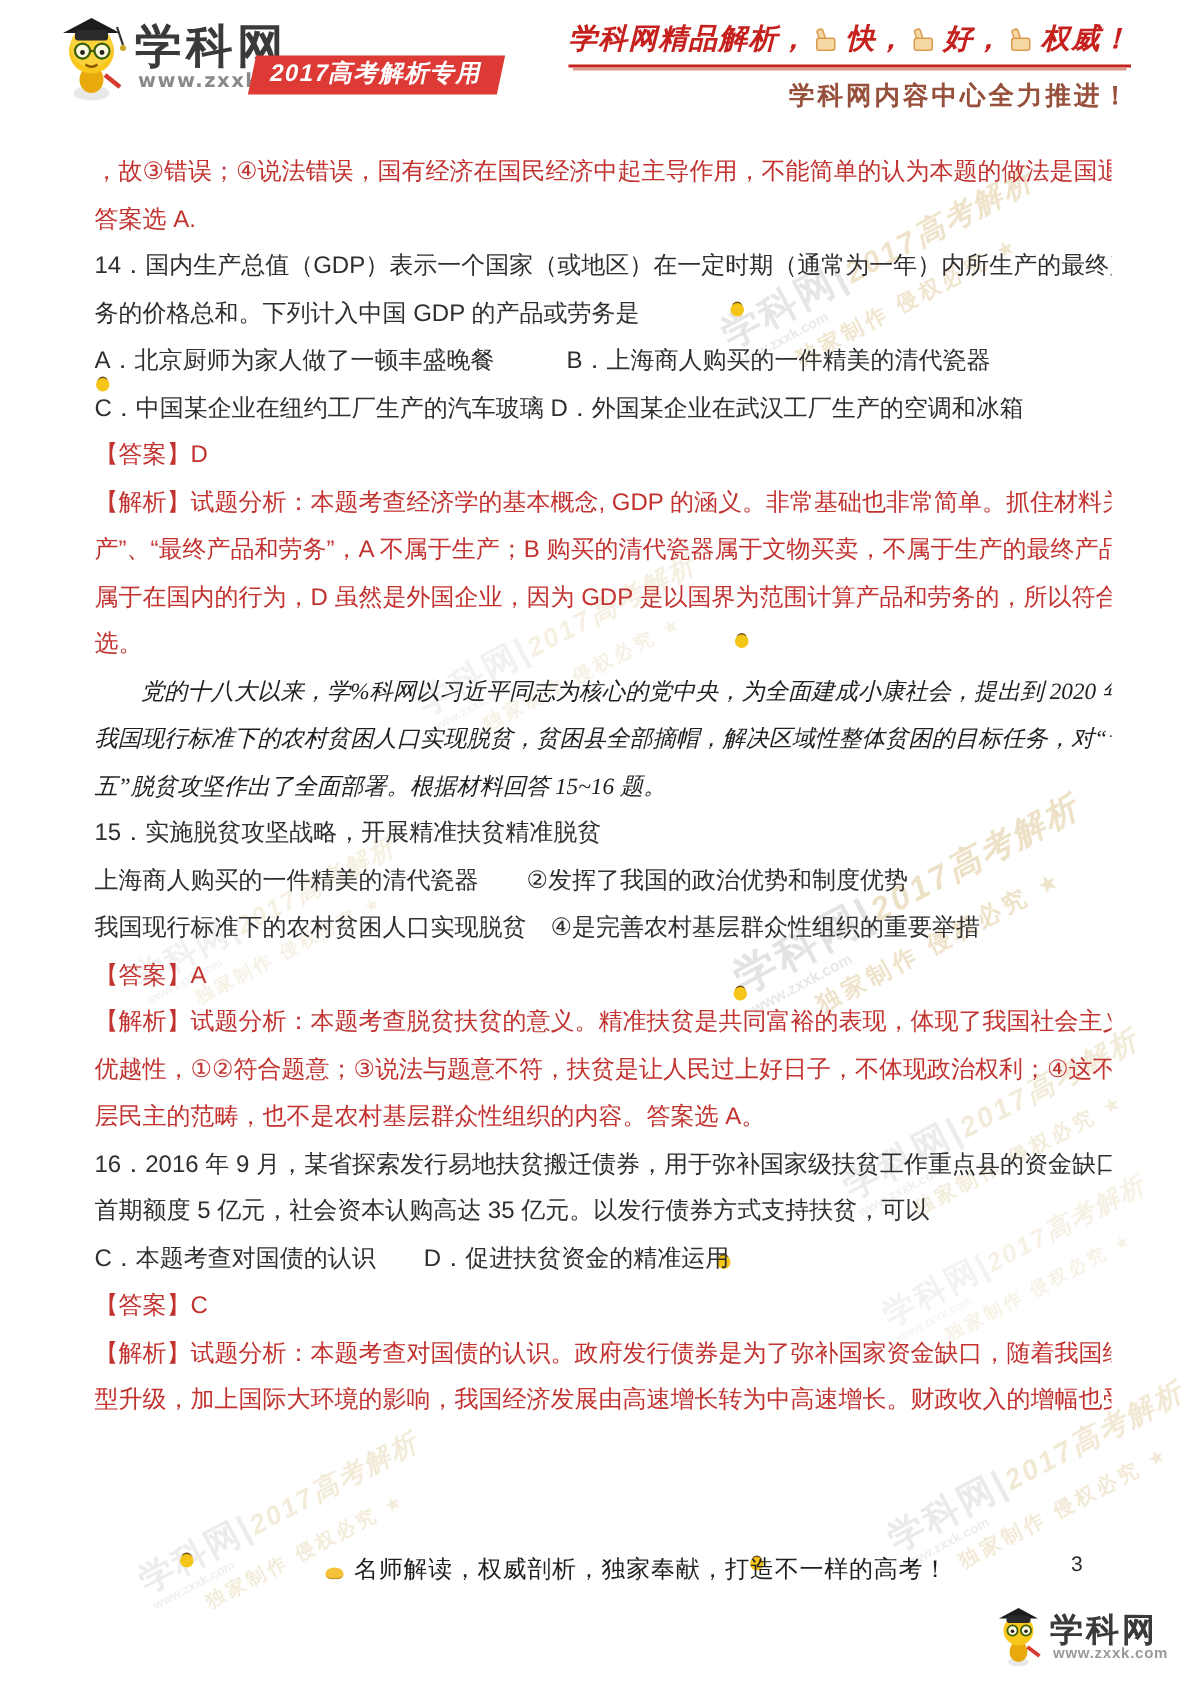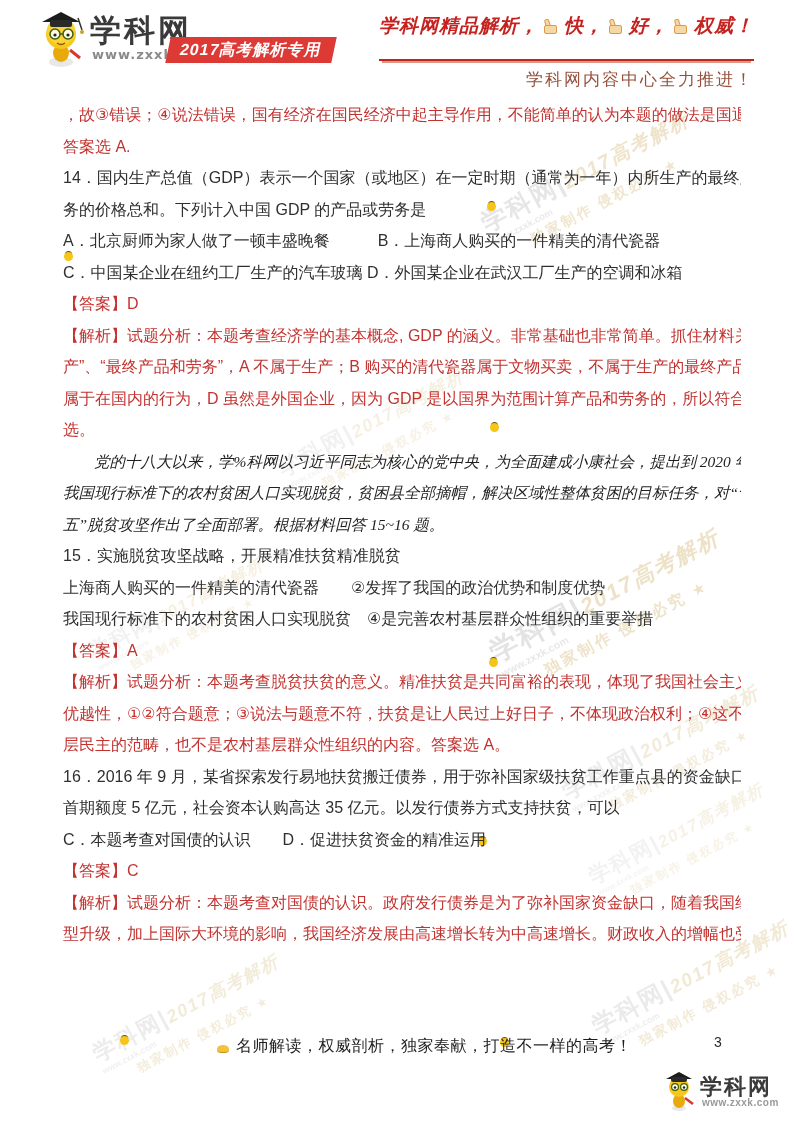--- a/index.html
+++ b/index.html
@@ -23,35 +23,35 @@
   .hdr-banner {
     position:absolute; left:168px; top:37px; height:26px; line-height:26px;
     background:#dd3a36; color:#ffffff; font-size:16px; font-weight:bold;
     padding:0 12px; transform:skewX(-12deg); letter-spacing:1px; white-space:nowrap;
   }
   .hdr-right { position:absolute; right:40px; top:13px; text-align:right; }
   .slogan1 {
     display:inline-flex; align-items:center; gap:2px;
     color:#c5221f; font-family:"Liberation Serif",serif; font-style:italic;
     font-weight:bold; font-size:19px; letter-spacing:1px;
-    padding-bottom:20px; border-bottom:2px solid #c5221f;
+    padding-bottom:4px; border-bottom:2px solid #c5221f;
     box-shadow:0 5px 0 -3px #d89a88; white-space:nowrap;
   }
   .thumb { position:relative; display:inline-block; width:17px; height:15px; margin:0 2px; }
   .thumb .fist {
     position:absolute; left:1px; bottom:0; width:13px; height:9px;
     background:#f6d8a4; border:1px solid #dc9a4e; border-radius:2px;
   }
   .thumb .up {
     position:absolute; left:2px; top:0; width:5px; height:9px;
     background:#f6d8a4; border:1px solid #dc9a4e; border-radius:2px 2px 0 0;
     transform:rotate(-18deg);
   }
   .slogan2 {
-    margin-top:7px; color:#96503c; font-weight:normal; font-size:17px;
+    margin-top:7px; color:#96503c; font-weight:bold; font-size:17px;
     letter-spacing:2px; font-family:"Liberation Serif",serif; white-space:nowrap;
   }
 
   
   .wm-layer { position:absolute; inset:0; pointer-events:none; }
   .wm-cluster { position:absolute; transform:rotate(-28deg); white-space:nowrap; }
   .wm-big  { font-size:27px; color:#d2d2d2; font-weight:bold; letter-spacing:2px; }
   .wm-tan  { font-size:21px; color:#e2cfa2; font-weight:bold; font-style:italic; letter-spacing:2px; }
   .wm-sub  { display:block; font-size:15px; color:#e4d2a8; font-weight:bold; letter-spacing:3px; margin-top:2px; margin-left:38px; }
   .wm-url  { display:block; font-size:10px; color:#d8d8d8; font-weight:bold; margin-top:-2px; }

